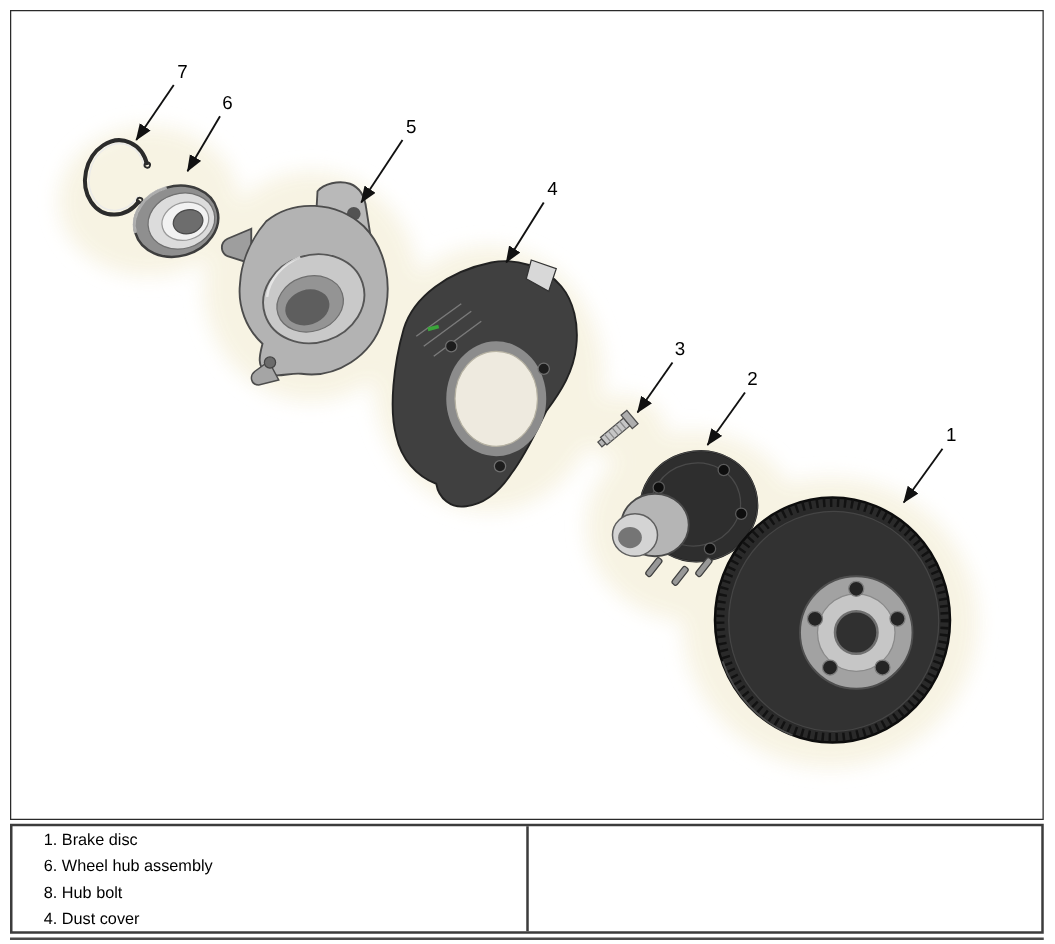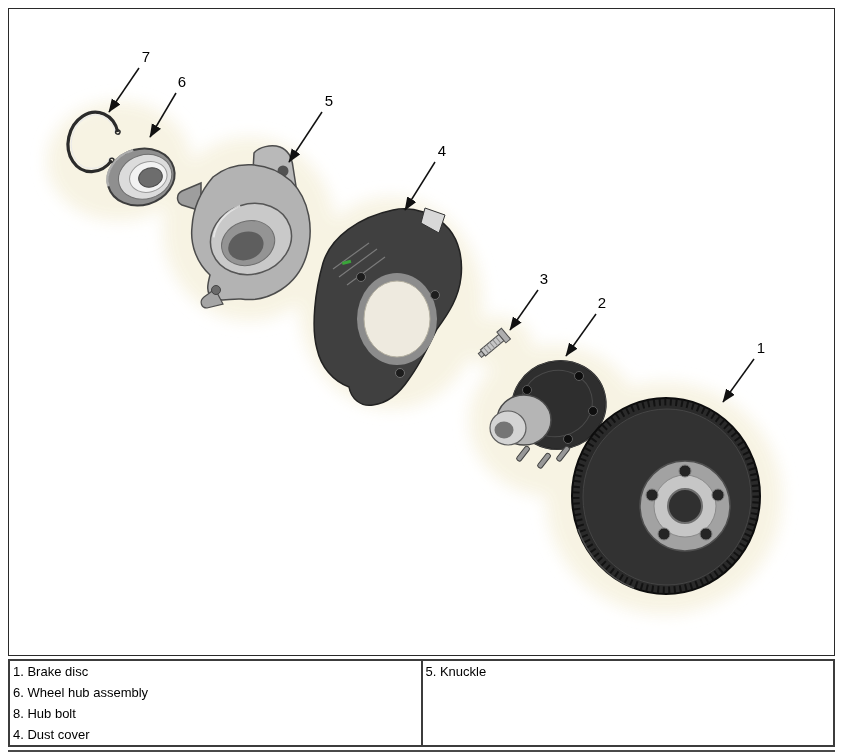--- a/index.html
+++ b/index.html
@@ -30,20 +30,21 @@
   }
   .legend-col { flex: 1; display: flex; flex-direction: column; }
   .legend-col + .legend-col { border-left: 2px solid #3c3c3c; }
   .legend-cell {
     height: 21px;
     line-height: 21px;
     padding-left: 3px;
     font-size: 13px;
     color: #000000;
     white-space: nowrap;
+    margin-left: 22px;
   }
   .bottom-rule {
     position: absolute;
     left: 8px; top: 750px;
     width: 827px; height: 0;
     border-top: 2px solid #4a4a4a;
   }
 </style>
 </head>
 <body>
@@ -182,20 +183,19 @@
   </div>
 
   <div class="legend">
     <div class="legend-col">
       <div class="legend-cell">1. Brake disc</div>
       <div class="legend-cell">6. Wheel hub assembly</div>
       <div class="legend-cell">8. Hub bolt</div>
       <div class="legend-cell">4. Dust cover</div>
     </div>
     <div class="legend-col">
-      <div class="legend-cell">5. Knuckle</div>
       <div class="legend-cell"></div>
     </div>
   </div>
 
   <div class="bottom-rule"></div>
 
 </div>
 
 </body></html>

